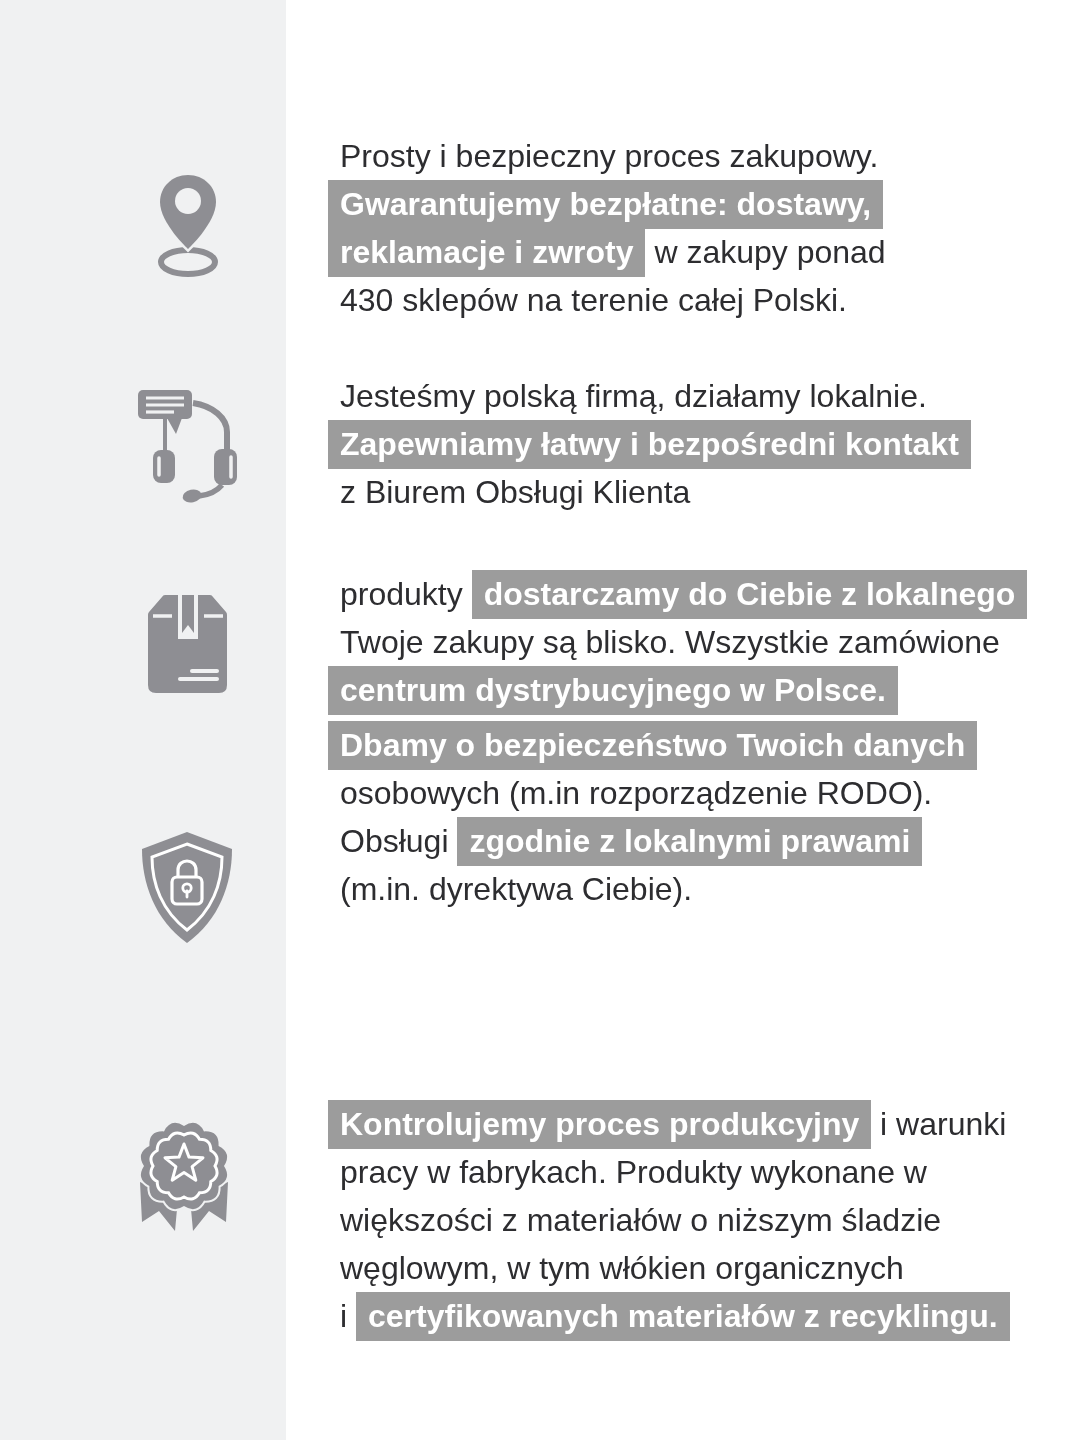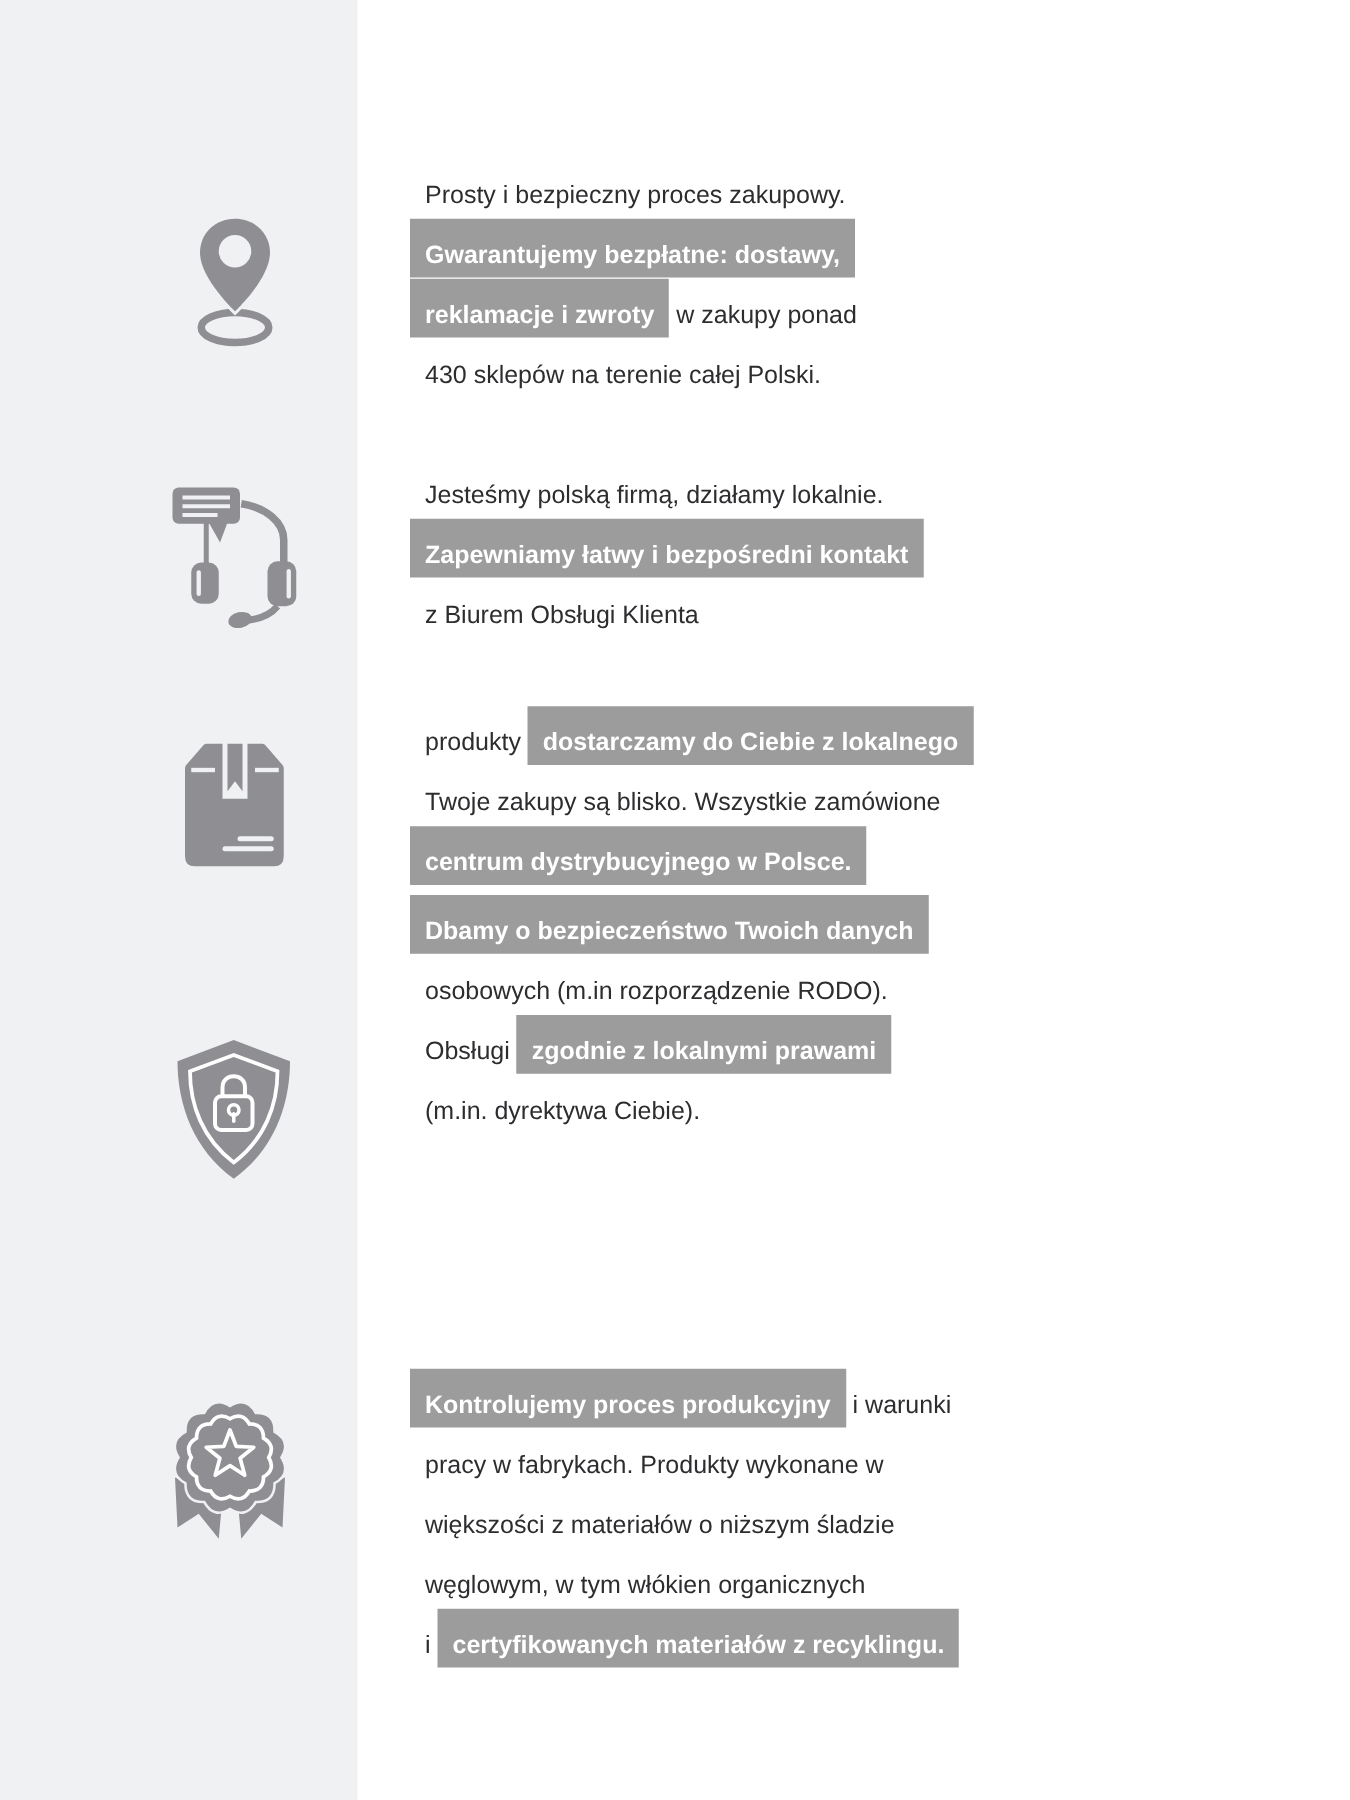--- a/index.html
+++ b/index.html
@@ -21,27 +21,27 @@
 
   .section { position:absolute; left:340px; }
   .sec-0 { top:132px; }
   .sec-1 { top:372px; }
   .sec-2 { top:570px; }
   .sec-3 { top:721px; }
   .sec-4 { top:1100px; }
 
   .line {
     height:48px; line-height:48px; white-space:nowrap;
-    font-size:20px; color:var(--text-color,#2d2d30);
+    font-size:32px; color:var(--text-color,#2d2d30);
   }
   .hl {
     background:var(--hl-bg,#9c9c9c);
     color:var(--hl-text,#ffffff);
     font-weight:700;
-    padding:18px 12px 7px;
+    padding:6px 12px 7px;
   }
   .line .hl:first-child { margin-left:-12px; }
 </style>
 </head>
 <body>
 
 <div class="page">
   <div class="rail"></div>
 
   <svg class="icon icon-location" viewBox="0 0 64 104" xmlns="http://www.w3.org/2000/svg">

